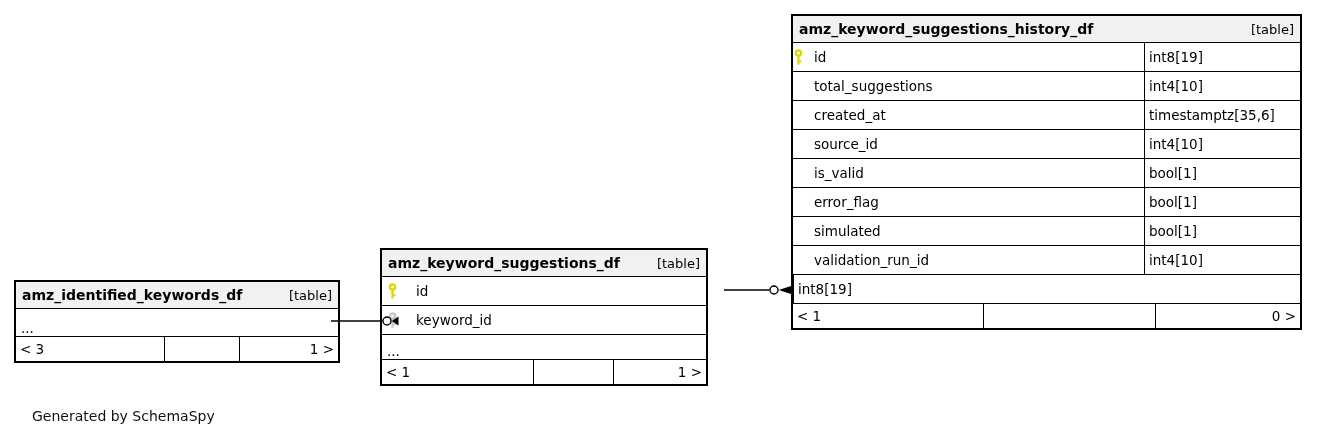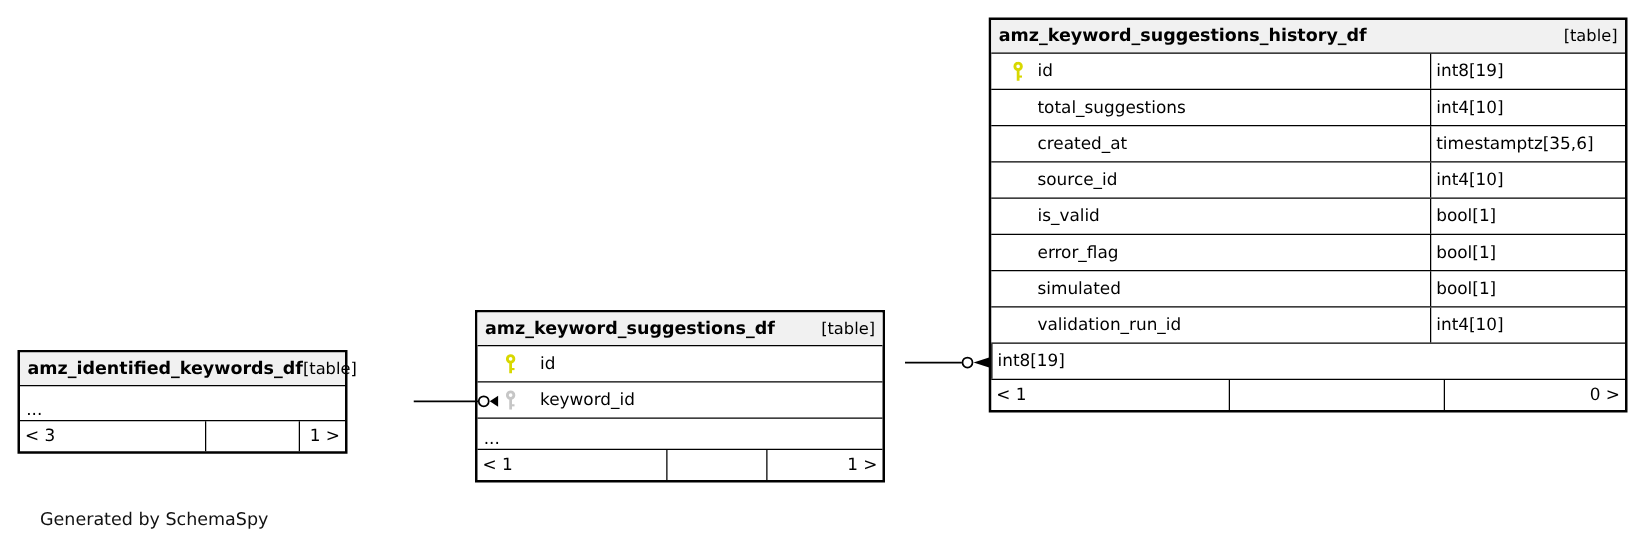--- a/index.html
+++ b/index.html
@@ -4,38 +4,38 @@
 <style>
   html,body{margin:0;padding:0;}
   body{
     width:1320px;height:439px;position:relative;background:#ffffff;
     font-family:"DejaVu Sans","Liberation Sans",sans-serif;
     color:#000;overflow:hidden;
   }
   .table-node{
     position:absolute;background:#fff;border:2px solid #000;box-sizing:border-box;
   }
-  #table-left{left:14px;top:280px;width:264px;}
+  #table-left{left:14px;top:280px;width:326px;}
   #table-mid{left:380px;top:248px;width:328px;}
   #table-right{left:791px;top:14px;width:511px;}
 
   .t-header{
     display:flex;justify-content:space-between;align-items:center;
     background:#f1f1f1;border-bottom:1px solid #000;
     height:26px;padding:0 6px;box-sizing:content-box;text-align:right;
   }
   .t-title{font-weight:bold;font-size:14px;white-space:nowrap;}
   .t-badge{font-size:13px;white-space:nowrap;}
 
   .attr-row{
     display:flex;align-items:stretch;border-bottom:1px solid #000;height:28px;
     font-size:13.5px;
   }
   .attr-row:last-of-type{border-bottom:1px solid #000;}
-  .name-cell{flex:1;display:flex;align-items:center;padding-left:16px;min-width:0;}
+  .name-cell{flex:1;display:flex;align-items:center;padding-left:0;min-width:0;}
   .type-cell{
     width:156px;border-left:1px solid #000;display:flex;align-items:center;
     padding-left:4px;box-sizing:border-box;white-space:nowrap;
   }
   .key-slot{width:21px;display:flex;align-items:center;flex:none;}
   #table-mid .key-slot{width:34px;padding-left:5px;box-sizing:border-box;}
   .pk{color:#d8d800;}
   .fk{color:#c6c6c6;}
   .ellipsis-row{
     display:flex;align-items:flex-end;border-bottom:1px solid #000;

